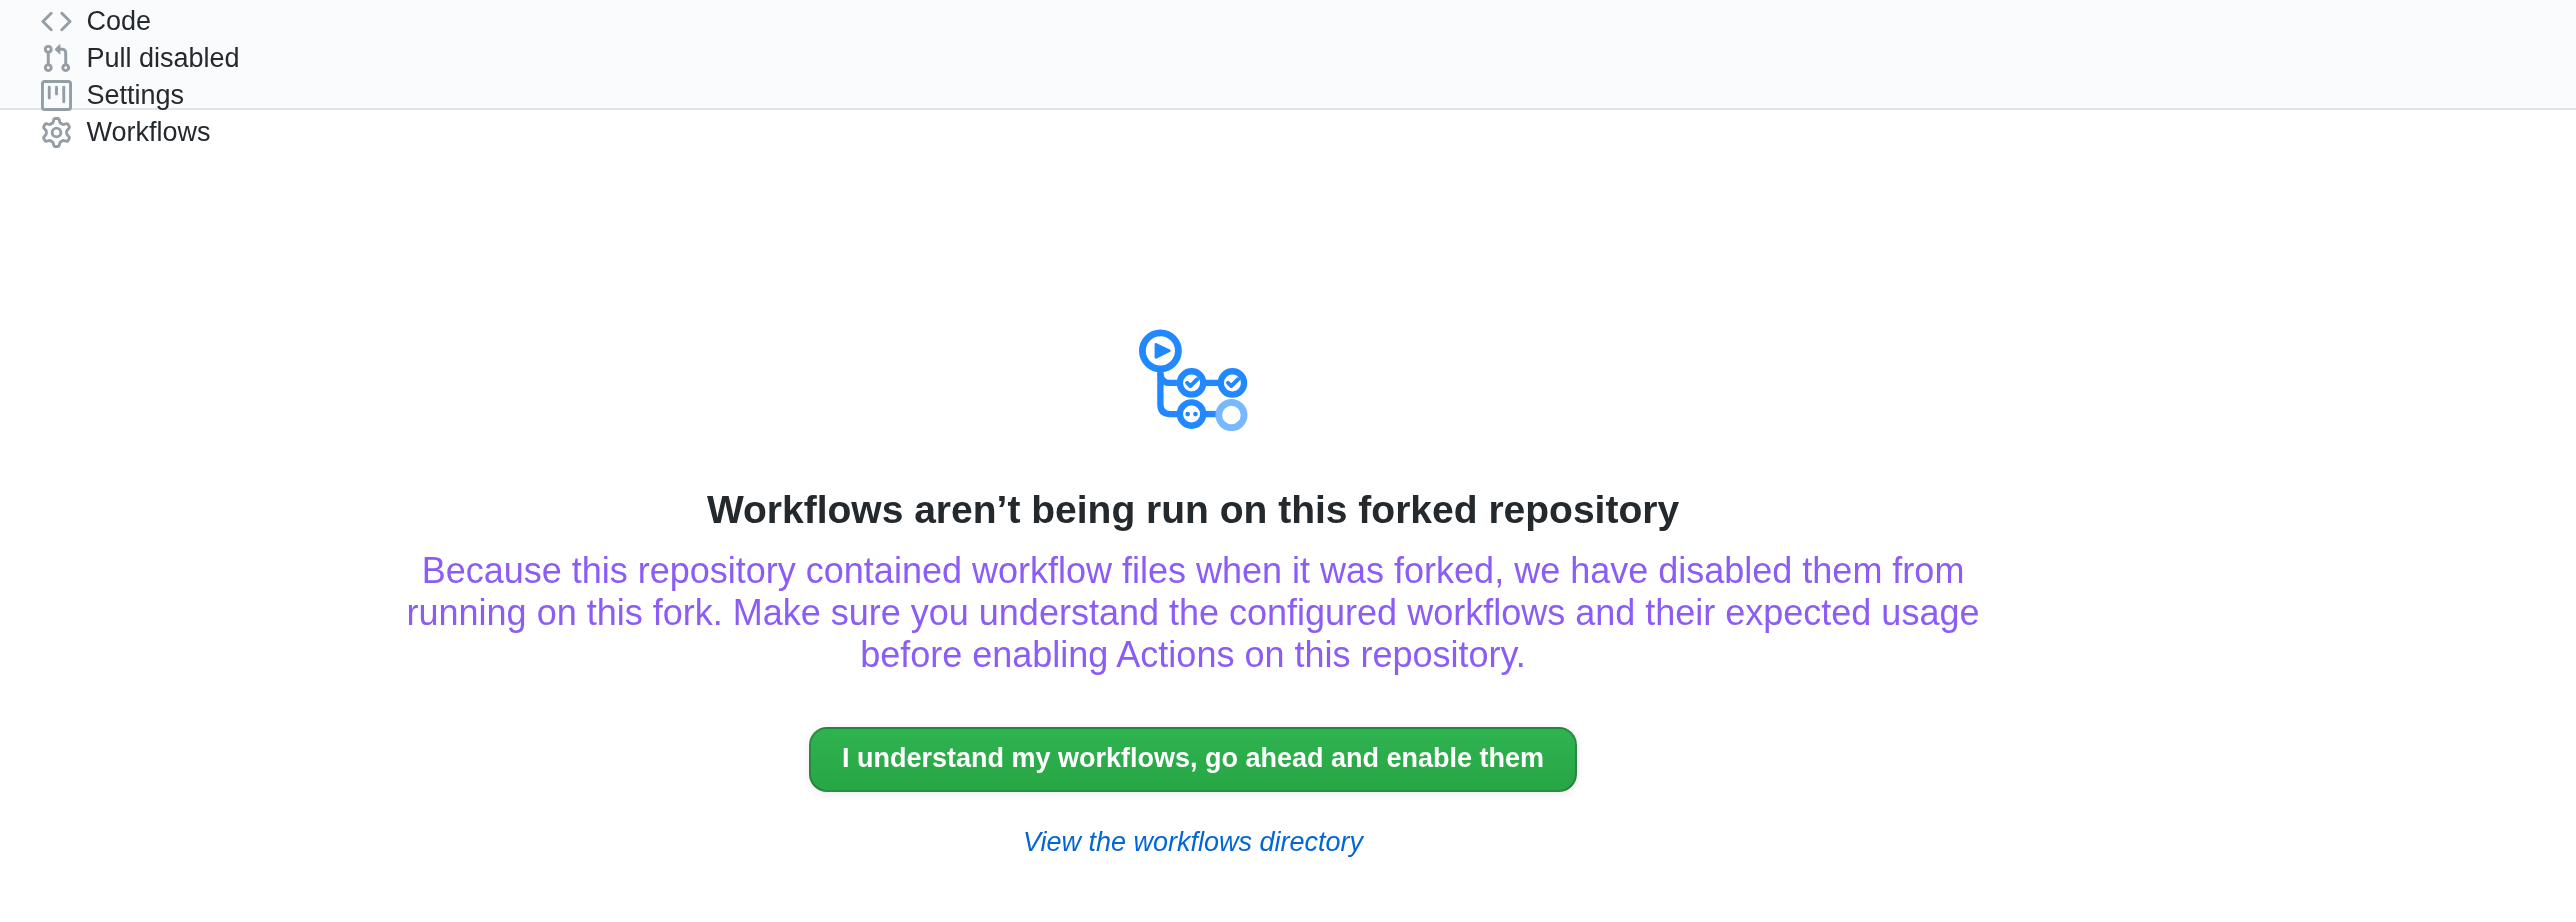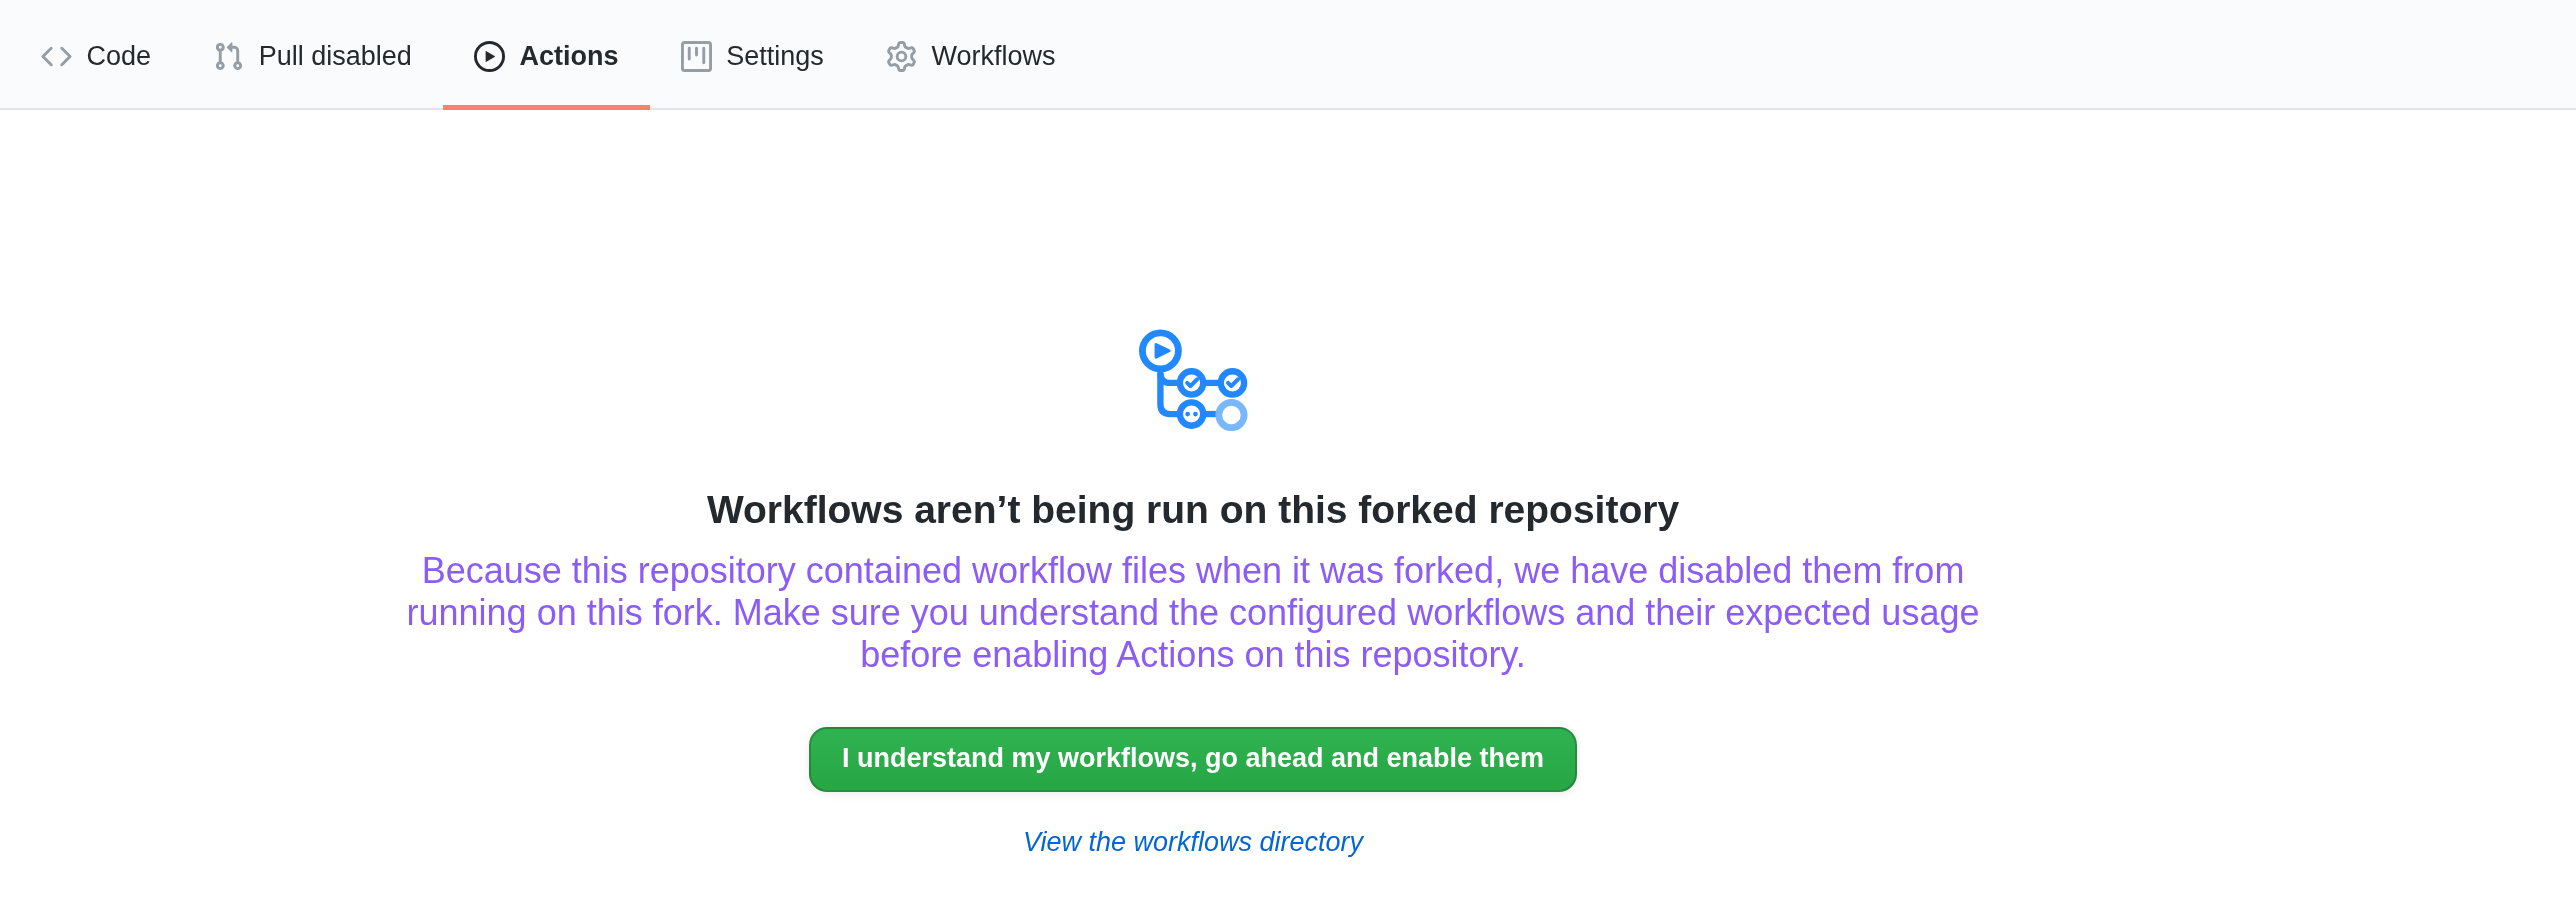--- a/index.html
+++ b/index.html
@@ -17,20 +17,21 @@
 
   
   .reponav {
     height: 108px;
     background: #fafbfc;
     border-bottom: 2px solid #e1e4e8;
     display: flex;
     align-items: stretch;
     padding-left: 9.8px;
     box-sizing: content-box;
+    flex-direction: column;
   }
   .reponav-item {
     display: flex;
     align-items: center;
     gap: 14.7px;
     padding: 5.9px 31px 0 31px;
     font-size: 27px;
     line-height: 1;
     color: #24292e;
     cursor: pointer;
@@ -121,26 +122,20 @@
     <span>Code</span>
   </div>
 
   <div class="reponav-item">
     <svg class="octicon" viewBox="0 0 16 16">
       <path d="M1.5 3.25a2.25 2.25 0 1 1 3 2.122v5.256a2.251 2.251 0 1 1-1.5 0V5.372A2.25 2.25 0 0 1 1.5 3.25Zm5.677-.177L9.573.677A.25.25 0 0 1 10 .854V2.5h1A2.5 2.5 0 0 1 13.5 5v5.628a2.251 2.251 0 1 1-1.5 0V5a1 1 0 0 0-1-1h-1v1.646a.25.25 0 0 1-.427.177L7.177 3.427a.25.25 0 0 1 0-.354ZM3.75 2.5a.75.75 0 1 0 0 1.5.75.75 0 0 0 0-1.5Zm0 9.5a.75.75 0 1 0 0 1.5.75.75 0 0 0 0-1.5Zm8.25.75a.75.75 0 1 0 1.5 0 .75.75 0 0 0-1.5 0Z"></path>
     </svg>
     <span>Pull disabled</span>
   </div>
 
-  <div class="reponav-item selected">
-    <svg class="octicon" viewBox="0 0 16 16">
-      <path d="M8 0a8 8 0 1 1 0 16A8 8 0 0 1 8 0ZM1.5 8a6.5 6.5 0 1 0 13 0 6.5 6.5 0 0 0-13 0Zm4.879-2.773 4.264 2.559a.25.25 0 0 1 0 .428l-4.264 2.559A.25.25 0 0 1 6 10.559V5.442a.25.25 0 0 1 .379-.215Z"></path>
-    </svg>
-    <span>Actions</span>
-  </div>
 
   <div class="reponav-item">
     <svg class="octicon" viewBox="0 0 16 16">
       <path d="M1.75 0h12.5C15.216 0 16 .784 16 1.75v12.5A1.75 1.75 0 0 1 14.25 16H1.75A1.75 1.75 0 0 1 0 14.25V1.75C0 .784.784 0 1.75 0ZM1.5 1.75v12.5c0 .138.112.25.25.25h12.5a.25.25 0 0 0 .25-.25V1.75a.25.25 0 0 0-.25-.25H1.75a.25.25 0 0 0-.25.25ZM11.75 3a.75.75 0 0 1 .75.75v7.5a.75.75 0 0 1-1.5 0v-7.5a.75.75 0 0 1 .75-.75Zm-8.25.75a.75.75 0 0 1 1.5 0v5.5a.75.75 0 0 1-1.5 0ZM8 3a.75.75 0 0 1 .75.75v3.5a.75.75 0 0 1-1.5 0v-3.5A.75.75 0 0 1 8 3Z"></path>
     </svg>
     <span>Settings</span>
   </div>
 
   <div class="reponav-item">
     <svg class="octicon" viewBox="0 0 16 16">

